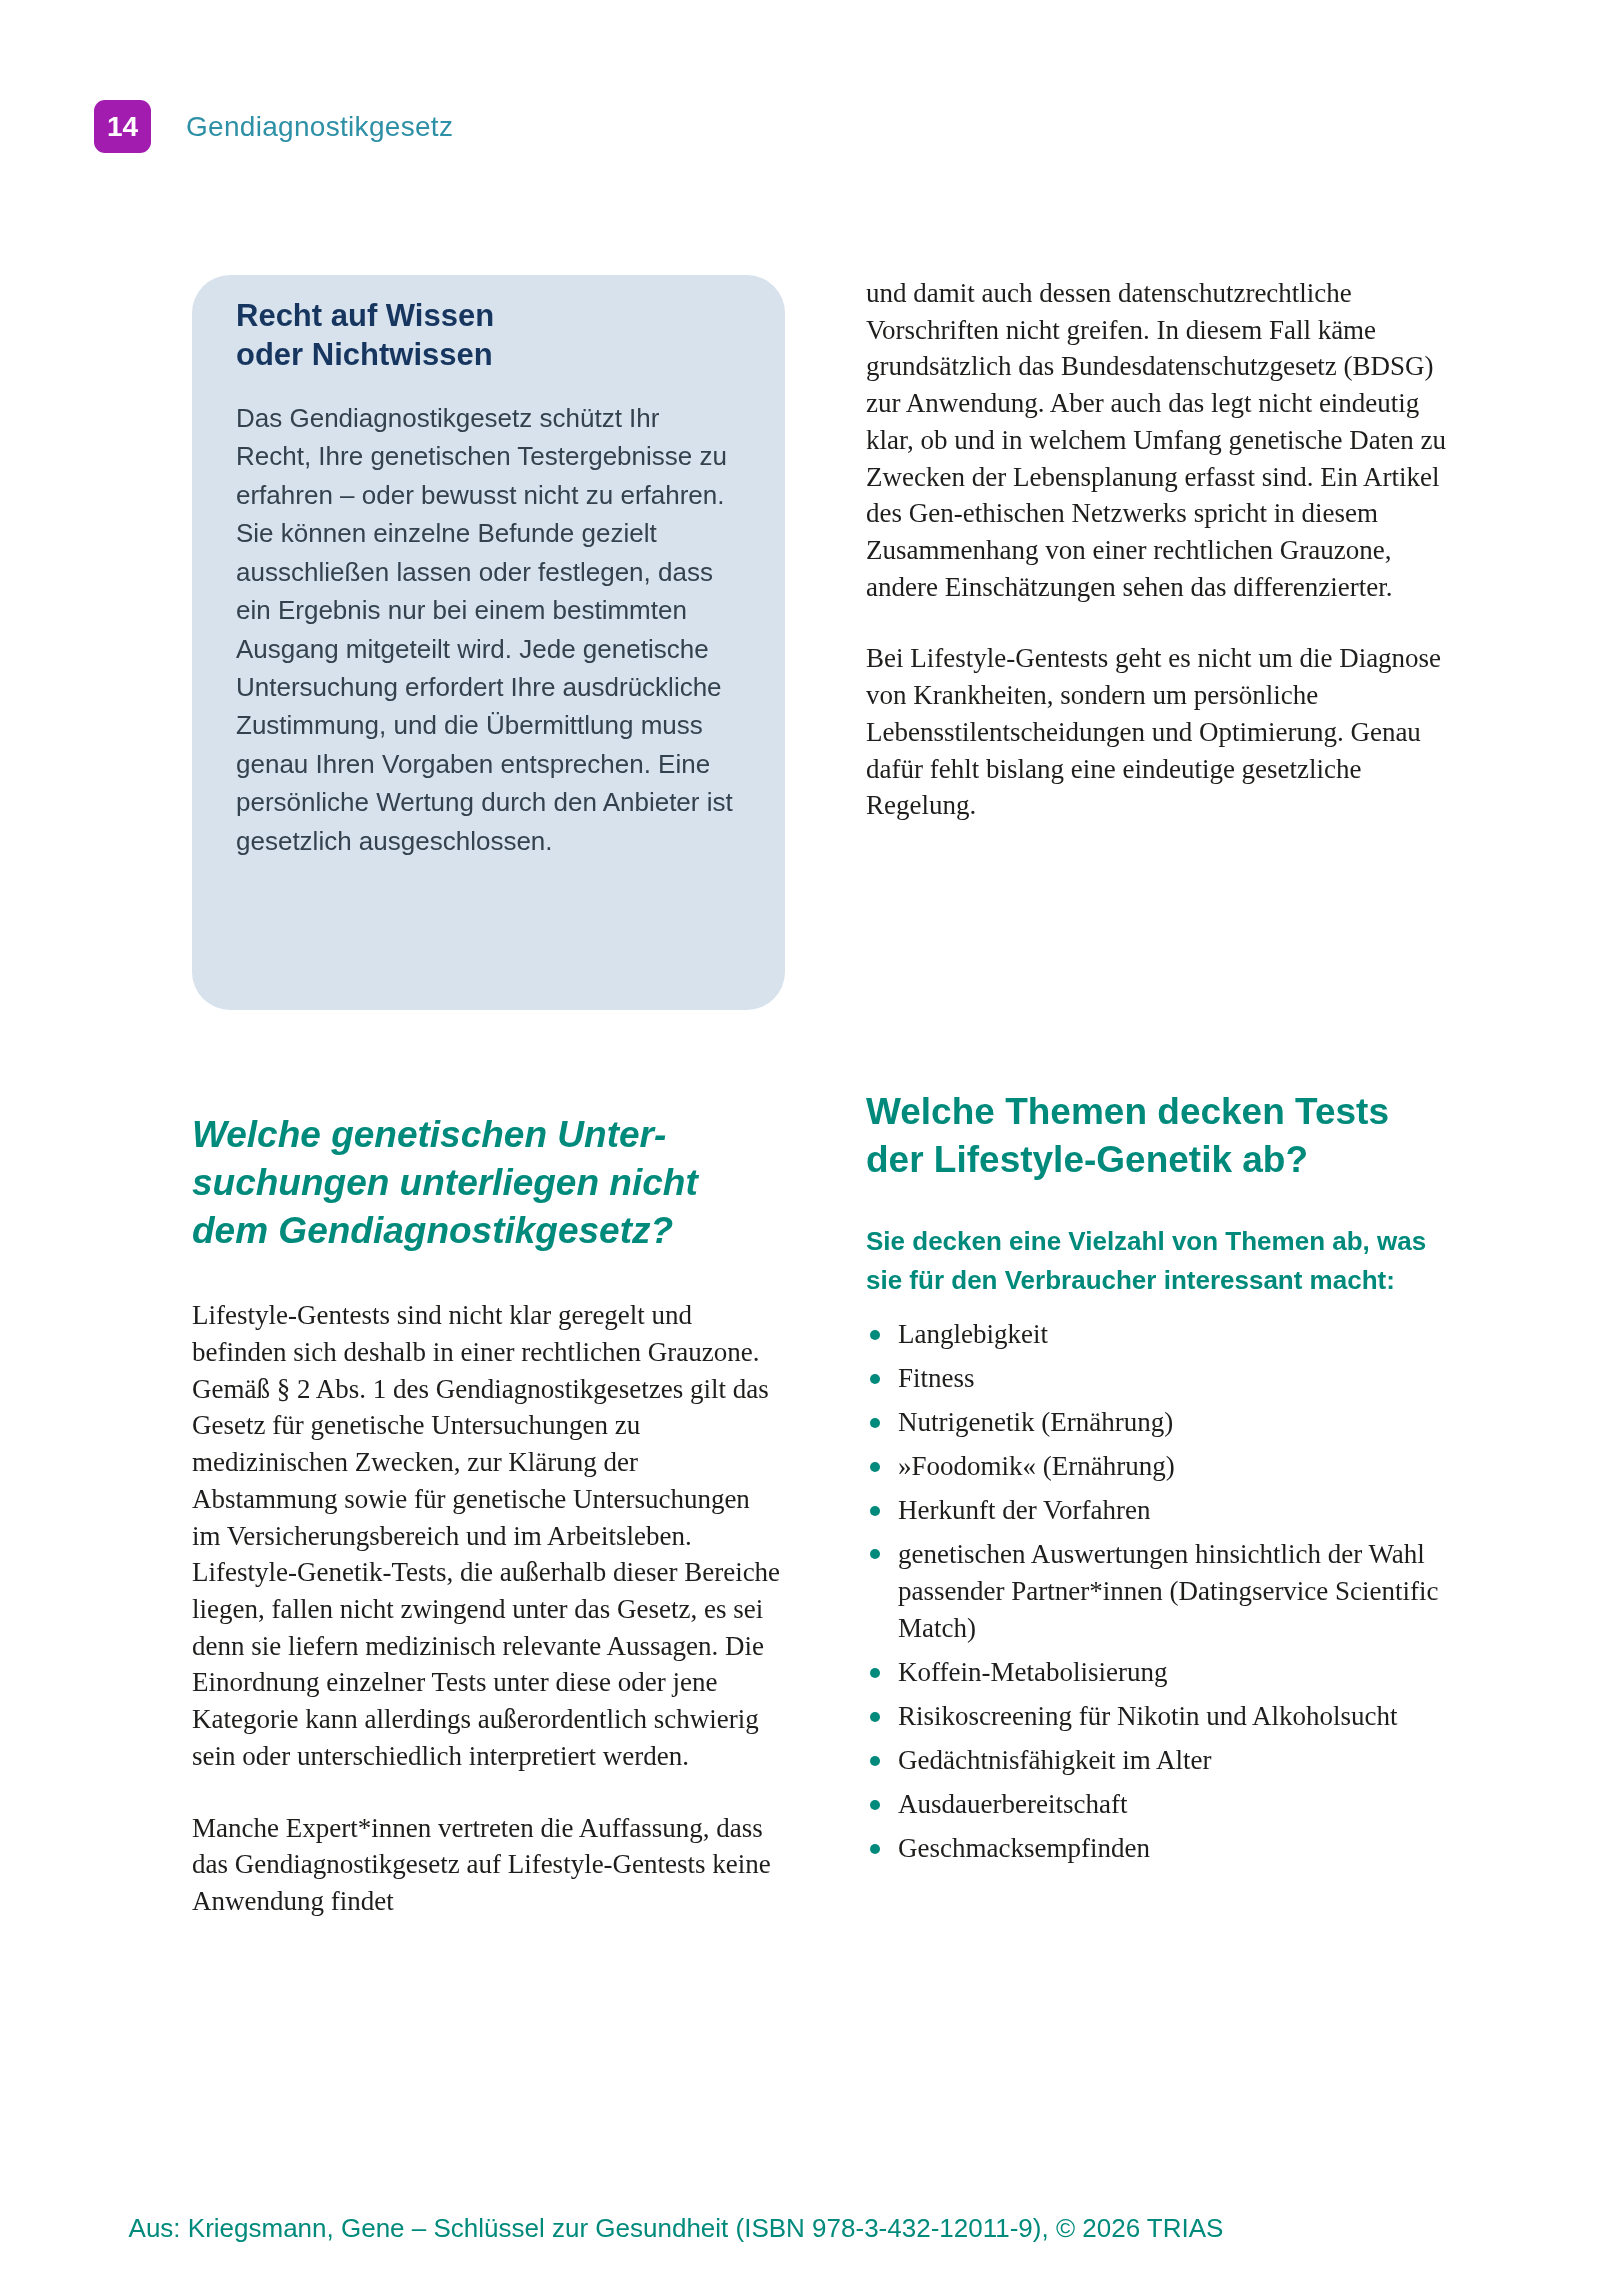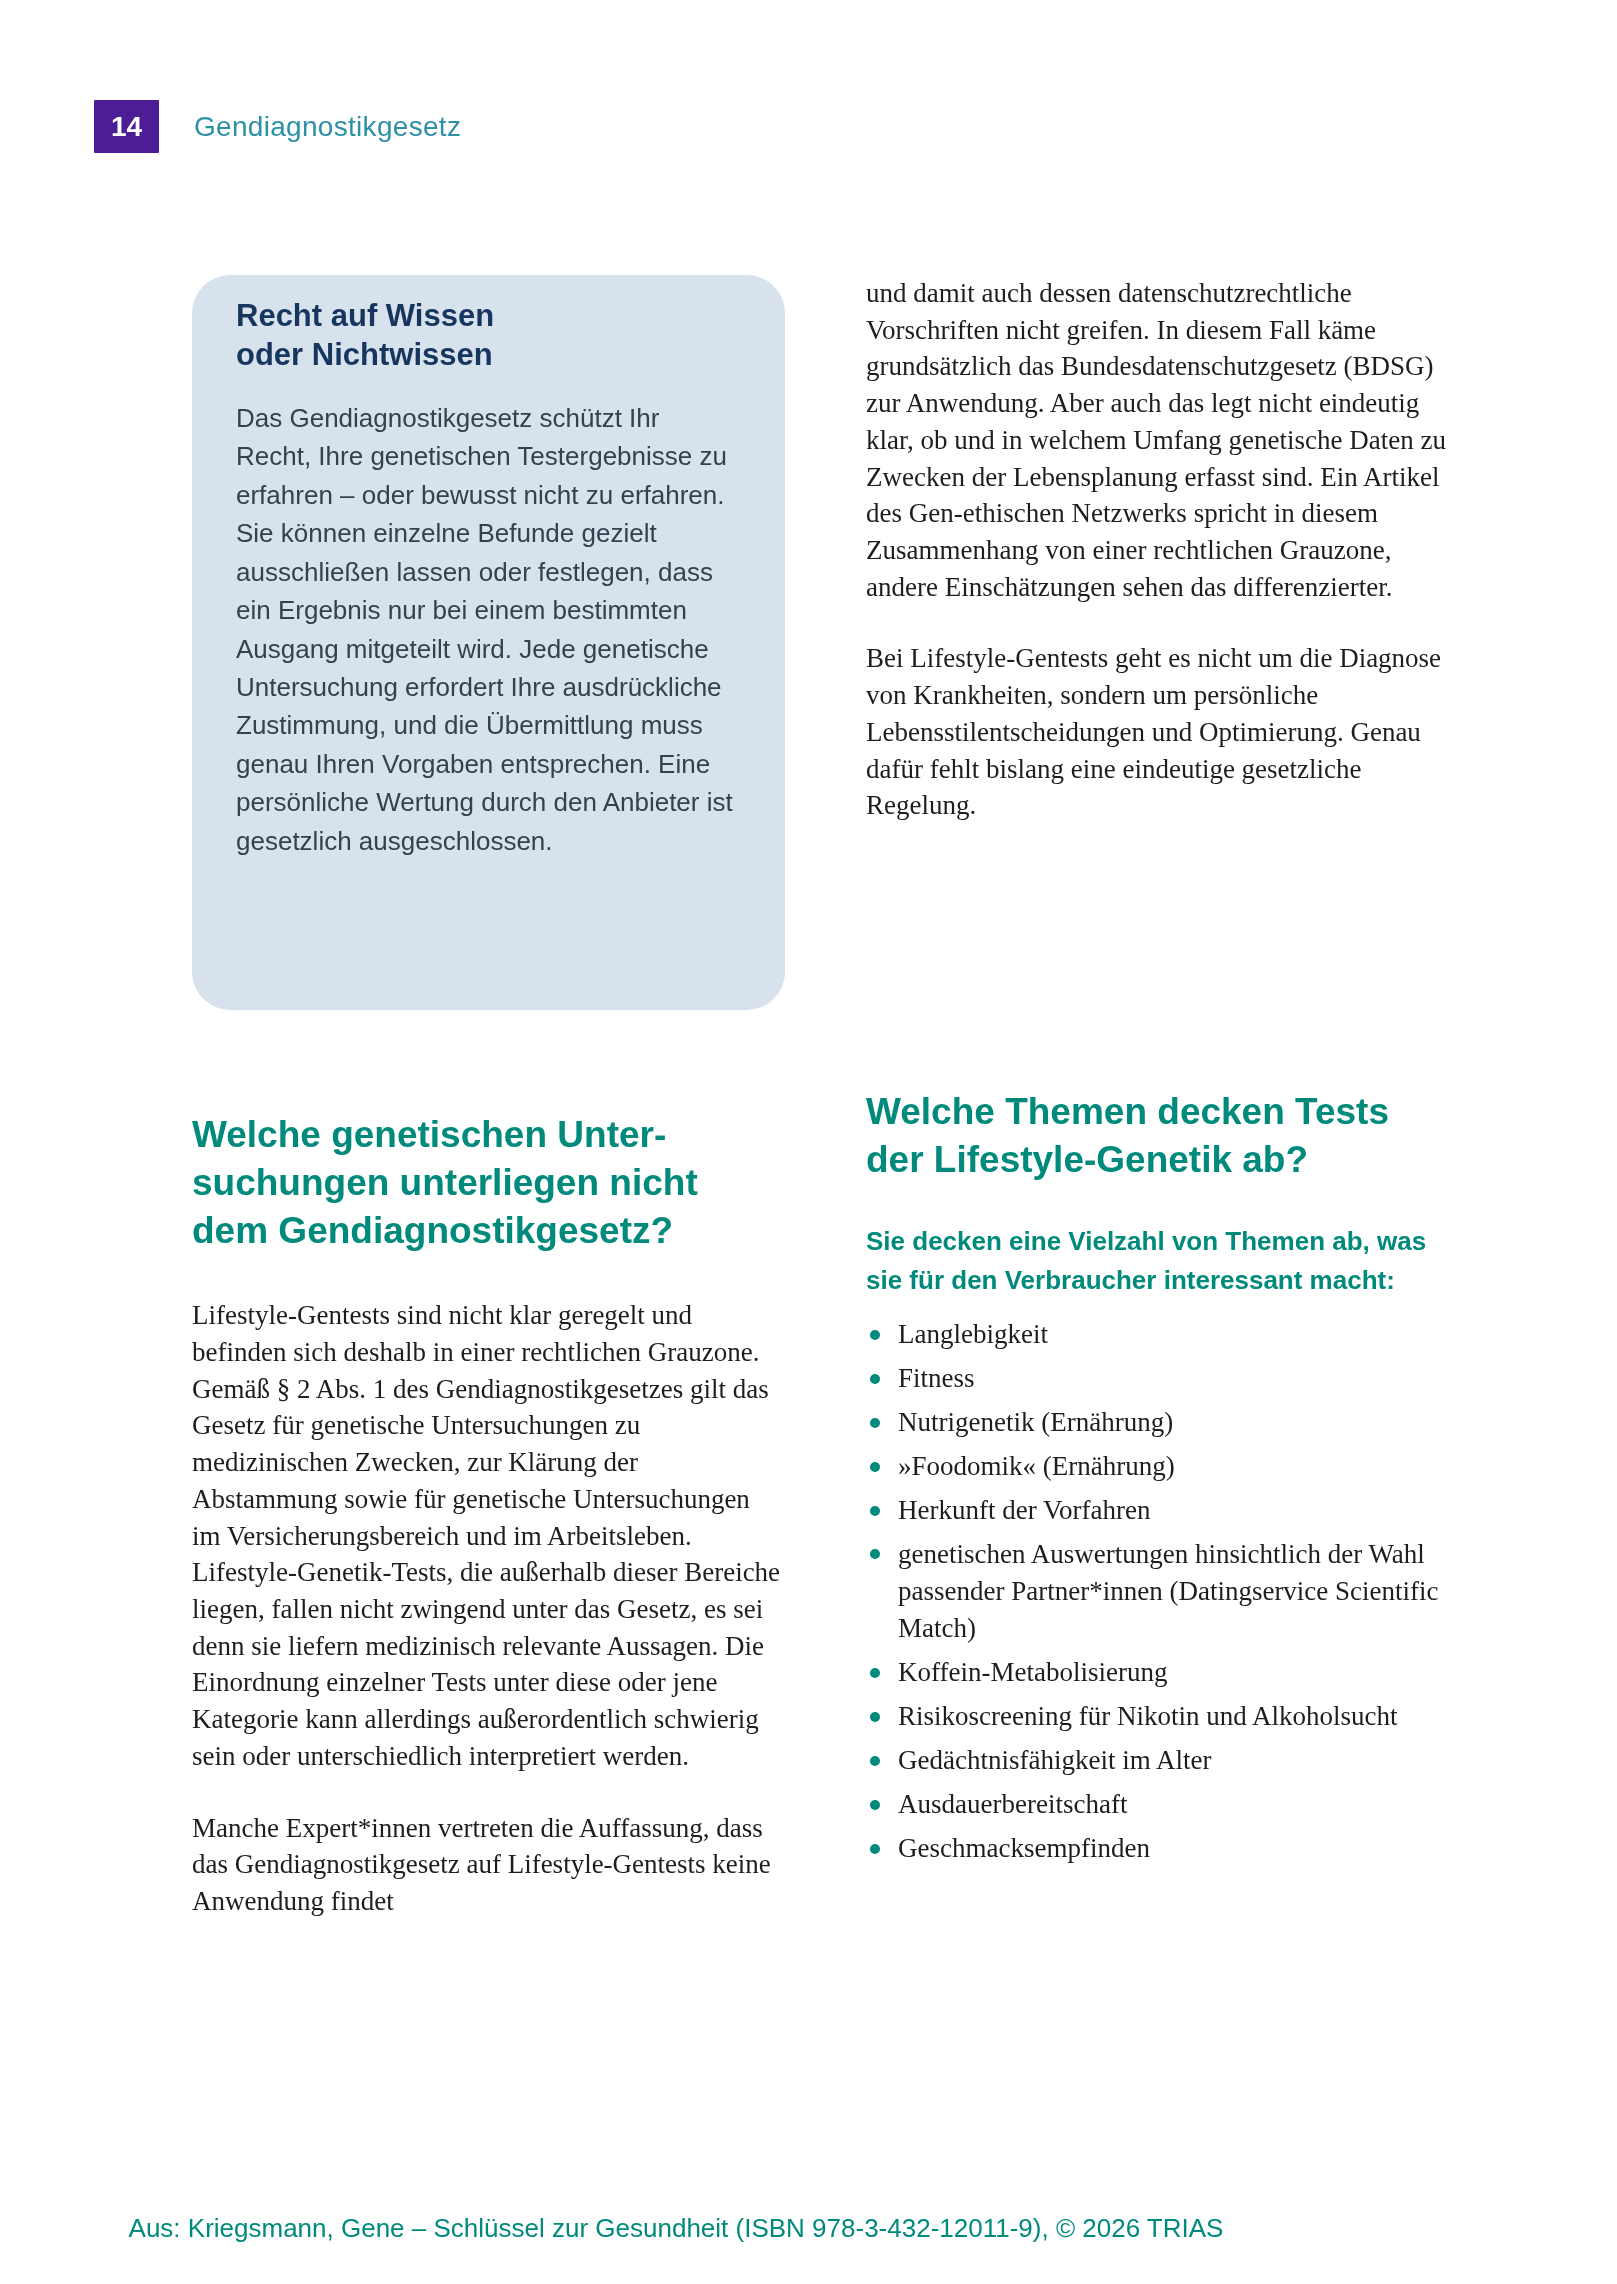--- a/index.html
+++ b/index.html
@@ -16,24 +16,24 @@
 
   
   .page-header {
     position: absolute;
     top: 100px;
     left: 94px;
     display: flex;
     align-items: center;
   }
   .page-number-badge {
-    width: 65px;
+    width: 57px;
     height: 53px;
-    background: #4c1d95;
-    border-radius: 1px;
+    background: #a21caf;
+    border-radius: 11px;
     color: #ffffff;
     font-size: 28px;
     font-weight: bold;
     display: flex;
     align-items: center;
     justify-content: center;
   }
   .chapter-label {
     margin-left: 35px;
     color: #2e90a6;
@@ -75,21 +75,21 @@
 
   
   .section-heading {
     margin: 0;
     color: #008a7c;
     font-size: 37px;
     font-weight: bold;
     line-height: 1.3;
   }
   .section-heading .hl { display: block; }
-  .left-heading  { margin-top: 101px; }
+  .left-heading  { margin-top: 101px; font-style: italic; }
   .right-heading { margin-top: 264px; }
 
   
   .body-para {
     font-family: "Liberation Serif", serif;
     font-size: 27px;
     line-height: 1.36;
     color: #1e1e1c;
     margin: 0;
   }

